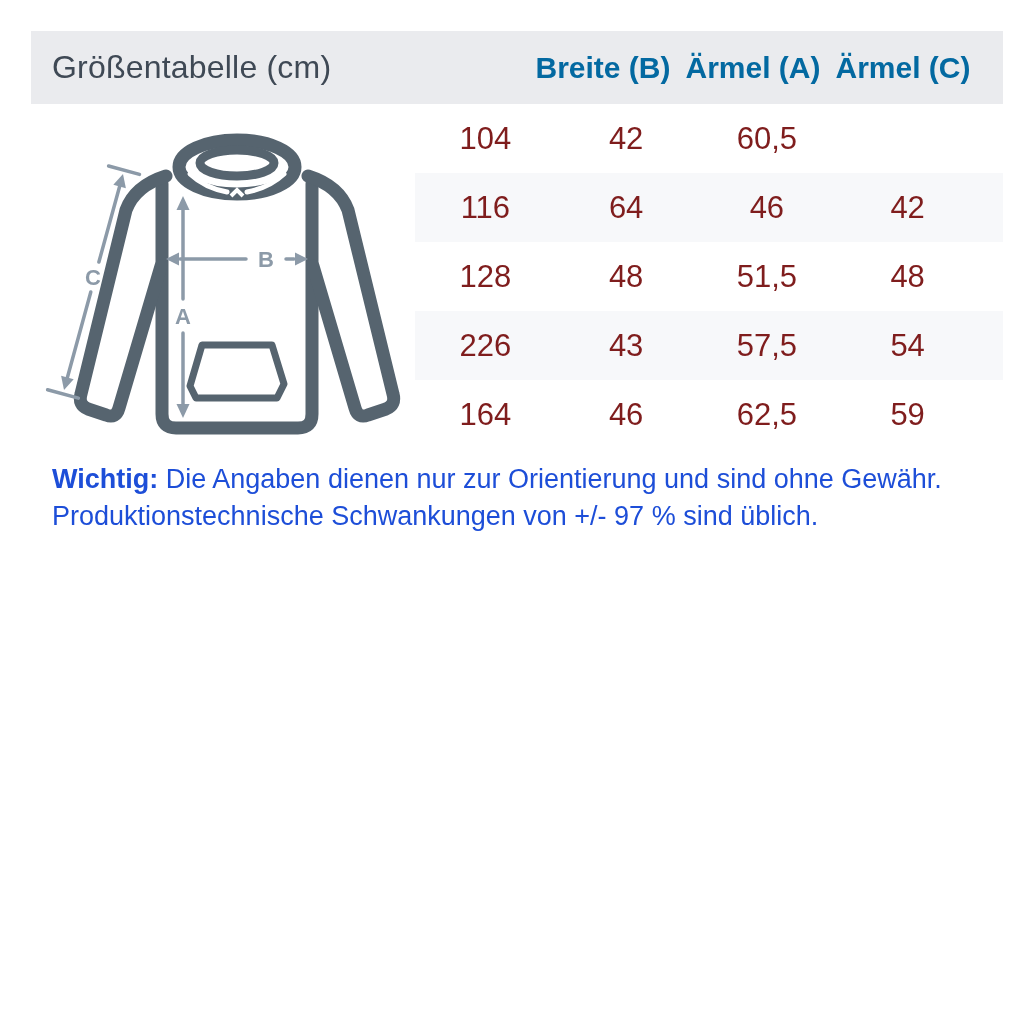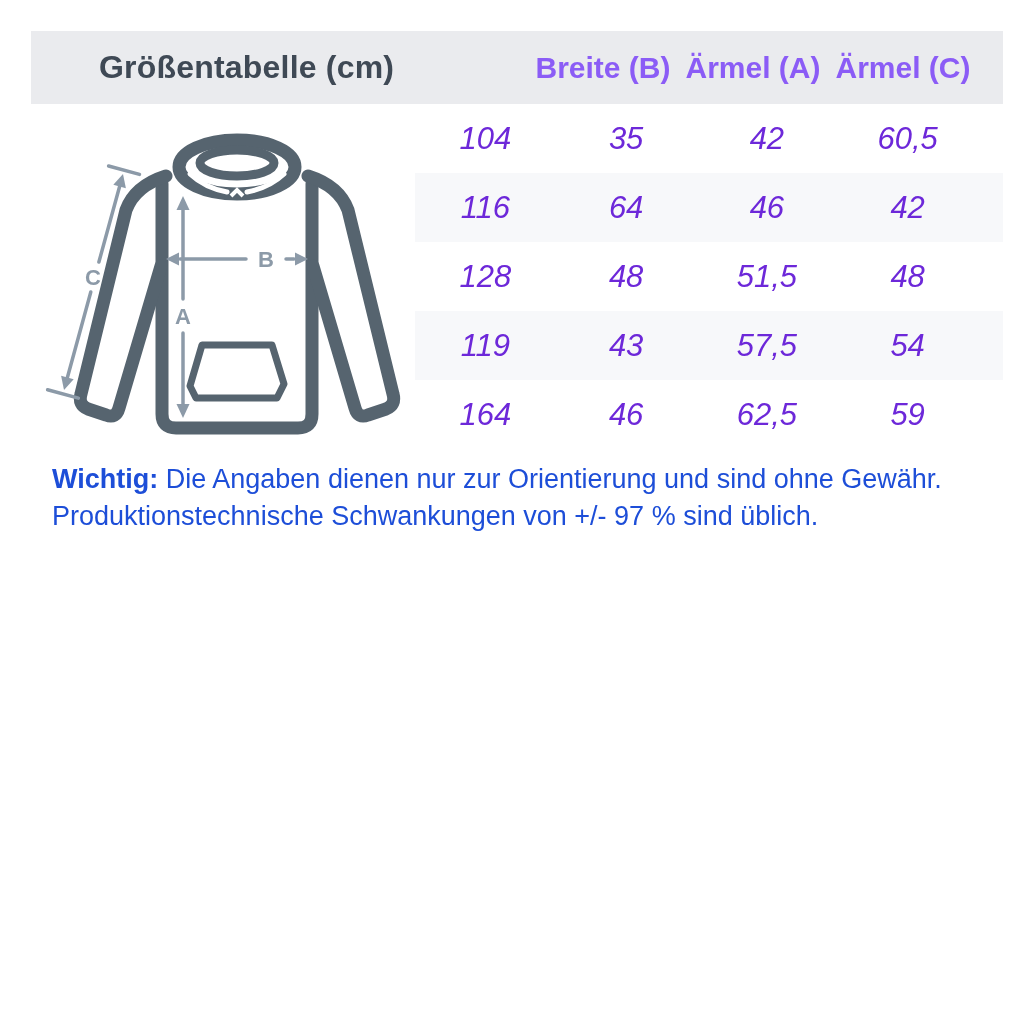--- a/index.html
+++ b/index.html
@@ -7,31 +7,31 @@
     position:relative; width:1024px; height:1024px; background:#ffffff;
     font-family:"Liberation Sans", sans-serif; overflow:hidden;
   }
   
   .header-bar {
     position:absolute; left:31px; top:31px; width:972px; height:73px;
     background:#eaebee;
     display:grid; grid-template-columns:1fr 150px 150px 150px;
     align-items:center; box-sizing:border-box; padding:0 25px 0 21px;
   }
-  .page-title { font-size:32px; font-weight:bold; color:#3f4955; letter-spacing:0.2px;margin-left:47px; }
-  .col-head { font-size:30px; font-weight:bold; color:#8b5cf6; text-align:center; white-space:nowrap; }
+  .page-title { font-size:32px; font-weight:normal; color:#3f4955; letter-spacing:0.2px; }
+  .col-head { font-size:30px; font-weight:bold; color:#0369a1; text-align:center; white-space:nowrap; }
   
   .rows { position:absolute; left:415px; top:104px; width:588px; }
   .row {
     display:grid; grid-template-columns:repeat(4,1fr);
     height:69px; align-items:center; text-align:center;
     box-sizing:border-box; padding-right:25px;
   }
   .row.alt { background:#f7f8fa; }
-  .cell { font-size:31px; color:#6d28d9;font-style:italic; }
+  .cell { font-size:31px; color:#7f1d1d; }
   
   .diagram { position:absolute; left:0; top:0; pointer-events:none; }
   
   .footer { position:absolute; left:52px; top:461px; width:930px; color:#1d4ed8; }
   .footer .line { font-size:27px; line-height:37px; }
   .footer .bold { font-weight:bold; }
 </style>
 </head>
 <body>
 
@@ -40,38 +40,37 @@
   <div class="header-bar">
     <div class="page-title">Größentabelle (cm)</div>
     <div class="col-head">Breite (B)</div>
     <div class="col-head">Ärmel (A)</div>
     <div class="col-head">Ärmel (C)</div>
   </div>
 
   <div class="rows">
     <div class="row">
       <span class="cell">104</span>
-      <span class="cell">35</span>
       <span class="cell">42</span>
       <span class="cell">60,5</span>
     </div>
     <div class="row alt">
       <span class="cell">116</span>
       <span class="cell">64</span>
       <span class="cell">46</span>
       <span class="cell">42</span>
     </div>
     <div class="row">
       <span class="cell">128</span>
       <span class="cell">48</span>
       <span class="cell">51,5</span>
       <span class="cell">48</span>
     </div>
     <div class="row alt">
-      <span class="cell">119</span>
+      <span class="cell">226</span>
       <span class="cell">43</span>
       <span class="cell">57,5</span>
       <span class="cell">54</span>
     </div>
     <div class="row">
       <span class="cell">164</span>
       <span class="cell">46</span>
       <span class="cell">62,5</span>
       <span class="cell">59</span>
     </div>

